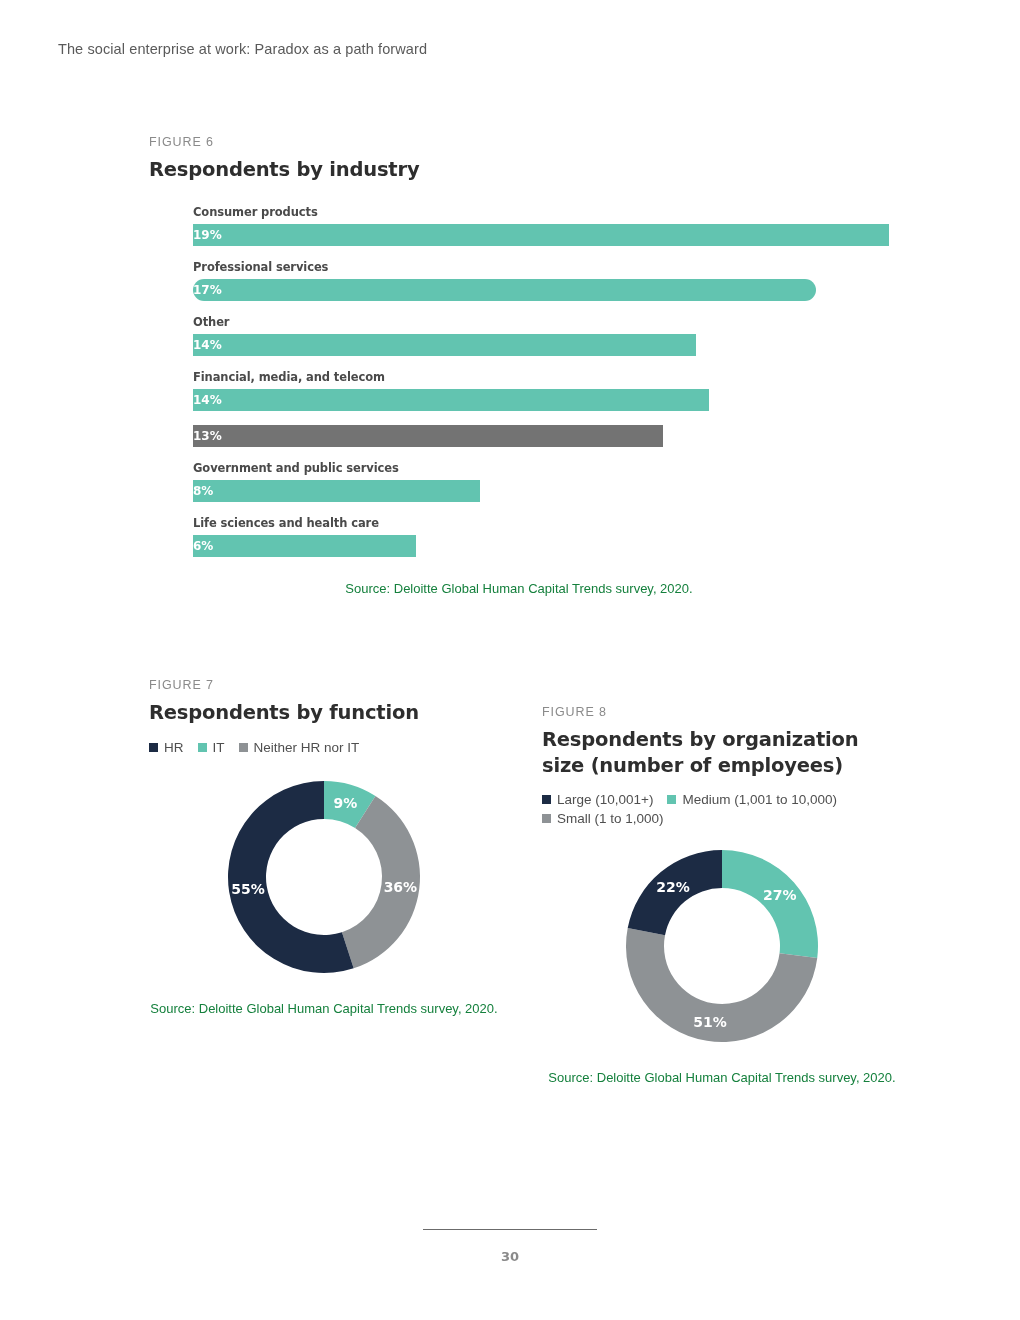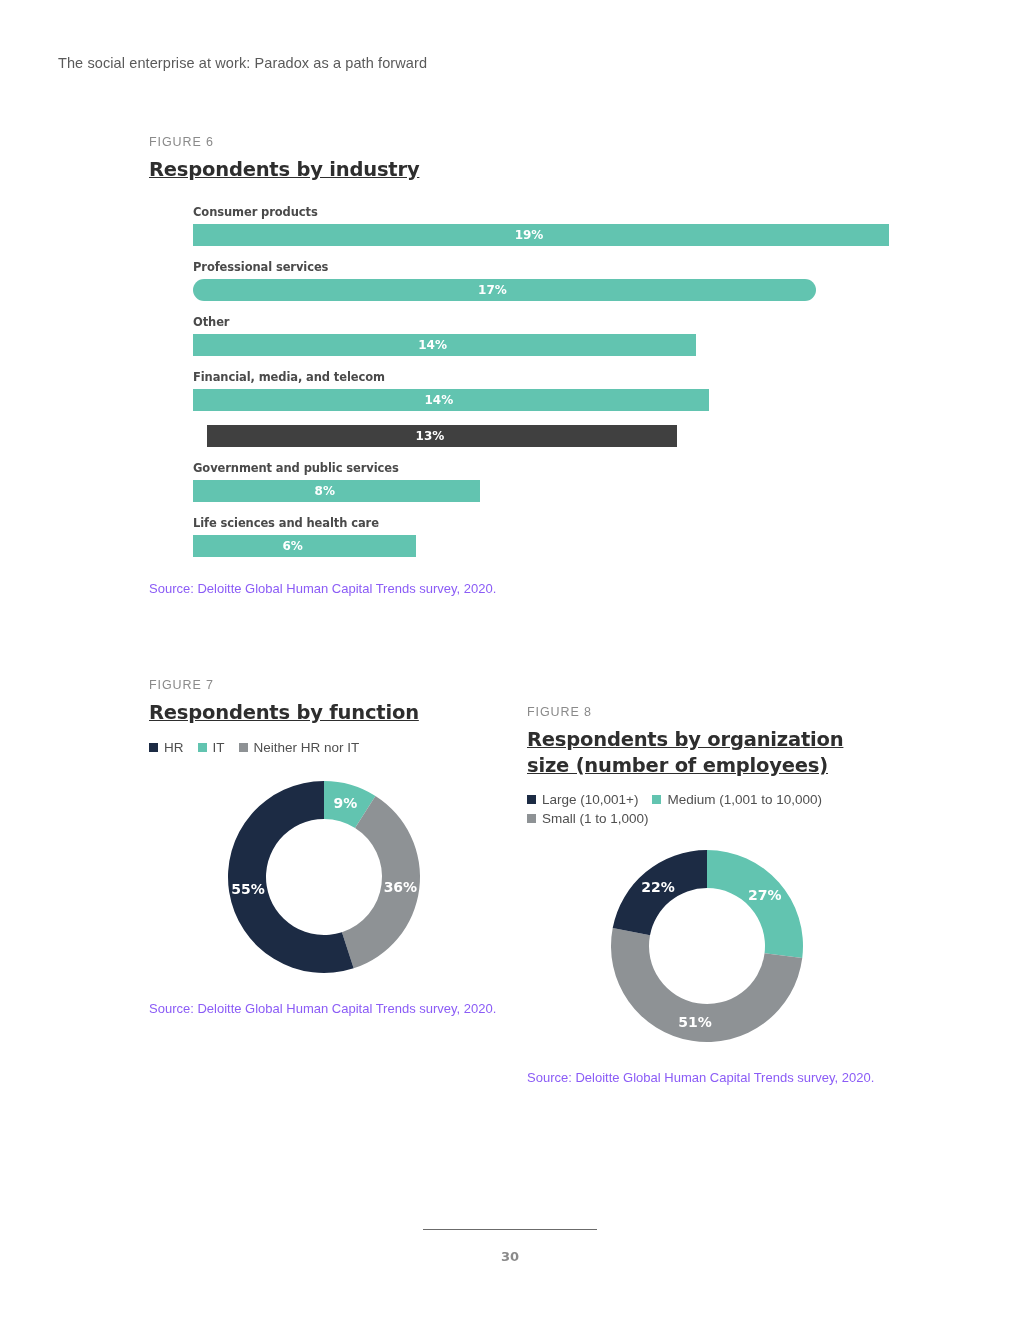--- a/index.html
+++ b/index.html
@@ -13,46 +13,46 @@
     position: relative;
     font-family: "Liberation Sans", sans-serif;
     color: #3b3b3b;
     overflow: hidden;
   }
 
   
   .running-header {
     position: absolute;
     left: 58px;
-    top: 55px;
+    top: 41px;
     font-size: 14.5px;
     color: #5a5a5a;
     letter-spacing: 0.1px;
   }
 
   
   .fig-kicker {
     font-size: 12.5px;
     letter-spacing: 0.9px;
     color: #8a8a8a;
     text-transform: uppercase;
   }
   .fig-title {
     font-family: "DejaVu Sans", sans-serif;
     font-size: 19.5px;
     font-weight: bold;
     color: #2e2e2e;
     letter-spacing: -0.2px;
     margin-top: 8px;
     line-height: 1.32;
-    text-decoration: underline;
   }
   .source-note {
     font-size: 13px;
-    color: #8b5cf6;
+    color: #15803d;
+    text-align: center;
   }
 
   
   #figure6 {
     position: absolute;
     left: 149px;
     top: 135px;
     width: 740px;
   }
   .bar-list {
@@ -74,21 +74,21 @@
   .bar-track {
     margin-left: 44px;
     height: 22px;
     position: relative;
   }
   .bar-fill {
     height: 22px;
     background: #62c4b0;
     display: flex;
     align-items: center;
-    justify-content: center;
+    justify-content: flex-start;
     box-sizing: border-box;
     padding-right: 24px;
   }
   .bar-value {
     font-family: "DejaVu Sans", sans-serif;
     font-size: 12px;
     font-weight: bold;
     color: #ffffff;
     white-space: nowrap;
   }
@@ -99,21 +99,21 @@
 
   
   #figure7 {
     position: absolute;
     left: 149px;
     top: 678px;
     width: 350px;
   }
   #figure8 {
     position: absolute;
-    left: 527px;
+    left: 542px;
     top: 705px;
     width: 360px;
   }
 
   .legend {
     margin-top: 14px;
     display: flex;
     flex-wrap: wrap;
     gap: 4px 14px;
     max-width: 340px;
@@ -211,21 +211,21 @@
       <div class="bar-row">
         <div class="bar-label">Financial, media, and telecom</div>
         <div class="bar-track">
           <div class="bar-fill" style="width: 74.1%; background: rgb(98, 196, 176);">
             <span class="bar-value">14%</span>
           </div>
         </div>
       </div>
       <div class="bar-row">
         <div class="bar-track">
-          <div class="bar-fill" style="width: 67.5%; background: #404040; margin-left: 14px;">
+          <div class="bar-fill" style="width: 67.5%; background: #737373;">
             <span class="bar-value">13%</span>
           </div>
         </div>
       </div>
       <div class="bar-row">
         <div class="bar-label">Government and public services</div>
         <div class="bar-track">
           <div class="bar-fill" style="width: 41.3%; background: rgb(98, 196, 176);">
             <span class="bar-value">8%</span>
           </div>

